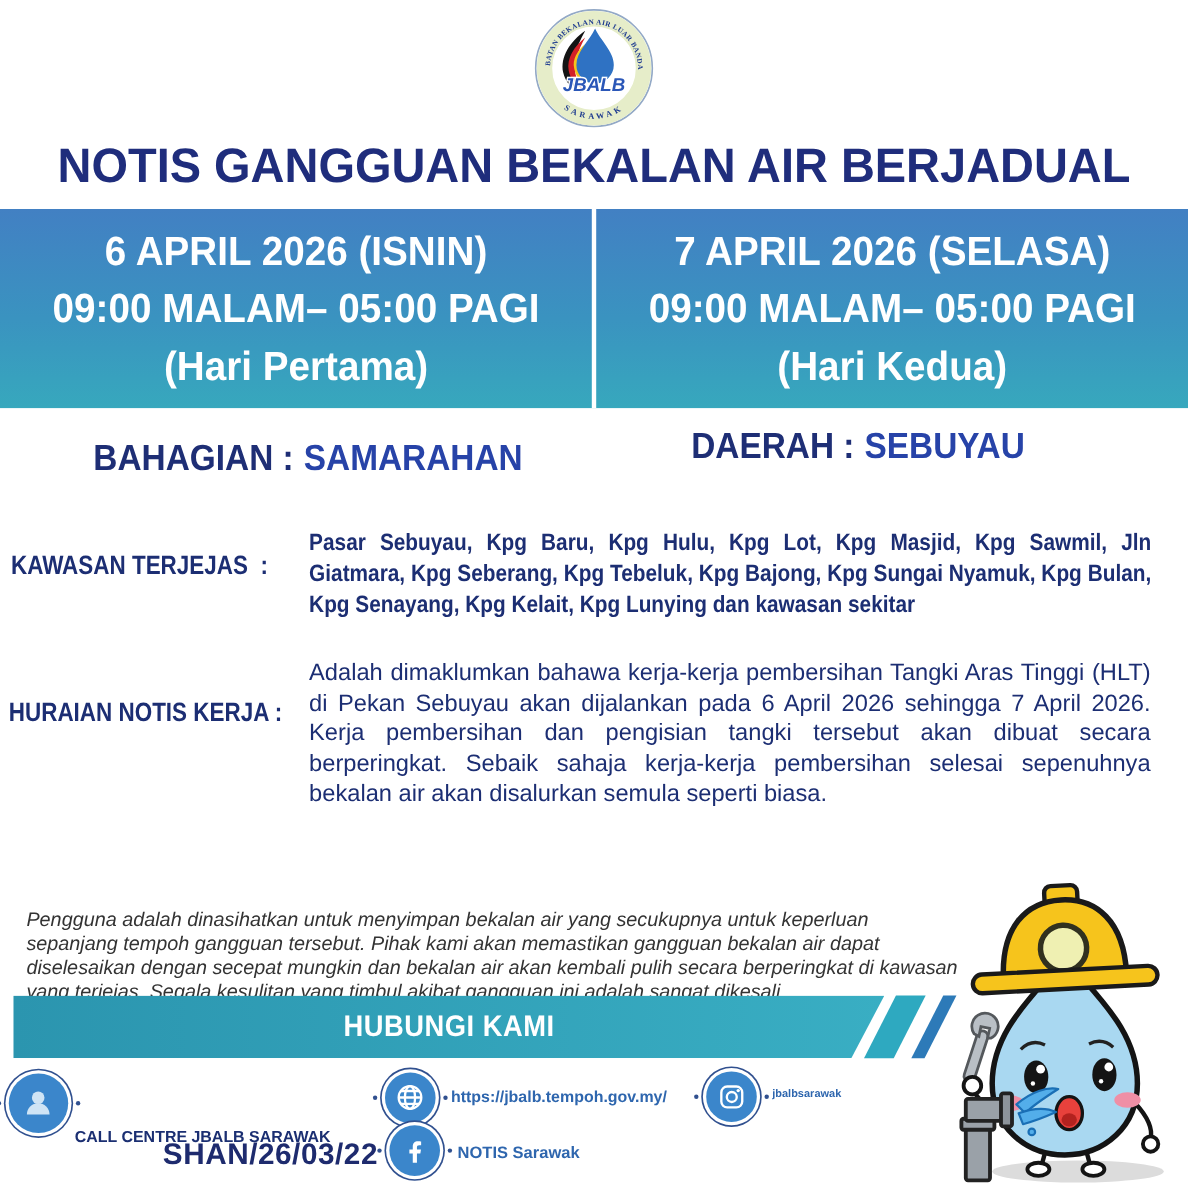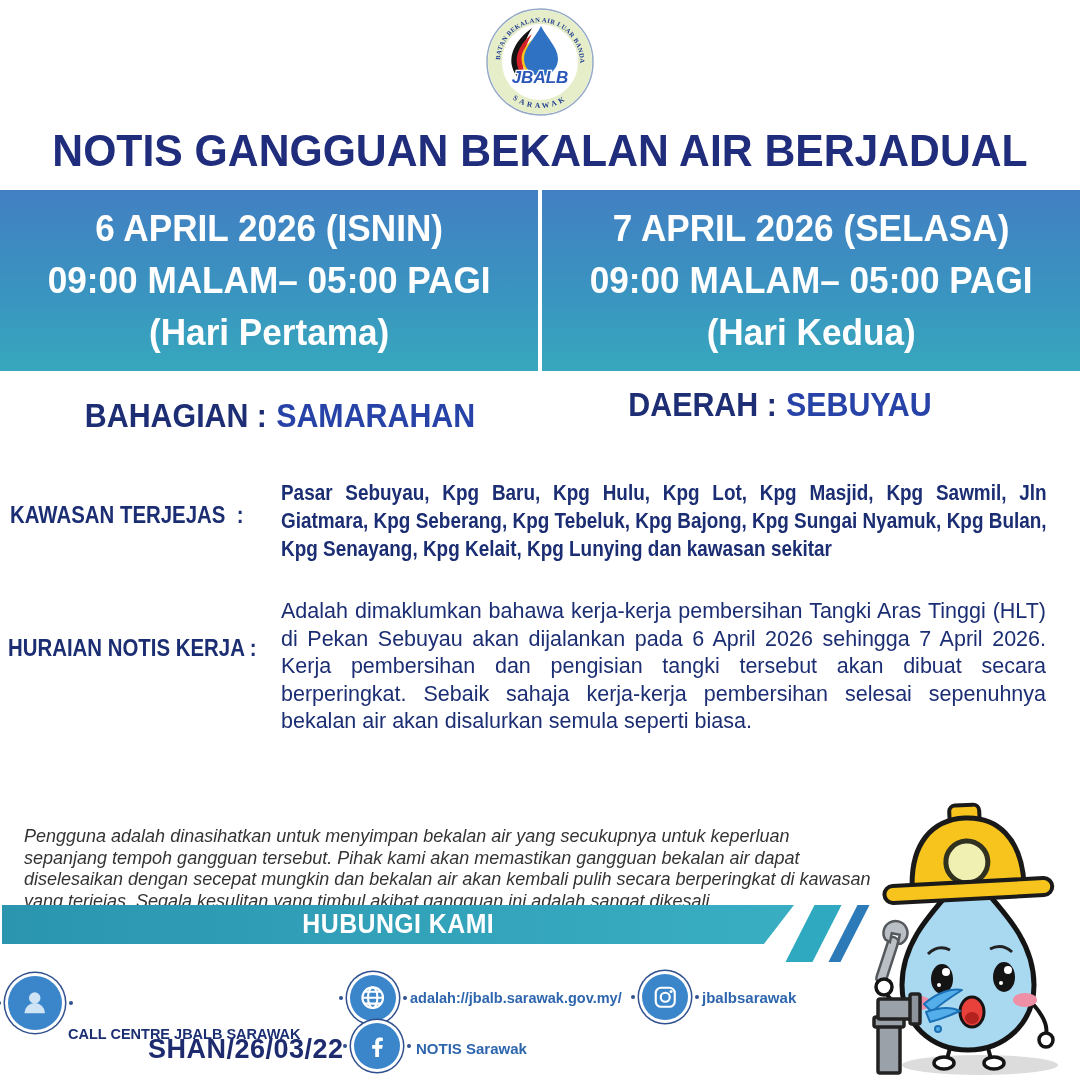--- a/index.html
+++ b/index.html
@@ -36,21 +36,21 @@
   .label-huraian{left:8px;top:634px;}
   .section-content{position:absolute;margin:0;color:#1c2e73;font-size:21.5px;line-height:28px;
     text-align:justify;text-align-last:left;}
   .content-kawasan{left:281px;top:479px;width:870px;font-weight:bold;
     transform:scaleX(.88);transform-origin:left top;}
   .content-huraian{left:281px;top:598px;width:765px;line-height:27.5px;}
   
   .disclaimer{position:absolute;left:8px;top:810px;width:848px;margin:16px;font-style:italic;
     font-size:18px;line-height:21.5px;color:#333333;}
   
-  .hubungi-bar{position:absolute;top:905px;left:2px;width:792px;height:39px;
+  .hubungi-bar{position:absolute;top:905px;left:12px;width:792px;height:57px;
     background:linear-gradient(90deg,#2b95af 0%,#39aec3 100%);
     clip-path:polygon(0 0,100% 0,96.2% 100%,0 100%);
     display:flex;align-items:center;justify-content:center;}
   .hubungi-bar span{color:#ffffff;font-weight:bold;font-size:27px;letter-spacing:.5px;
     transform:scaleX(.92);}
   .stripe{position:absolute;top:905px;height:57px;transform:skewX(-27deg);}
   .stripe-1{left:800px;width:27px;background:#2ea9c0;}
   .stripe-2{left:843px;width:12px;background:#2d7ab8;}
   
   .badge{position:absolute;border-radius:50%;background:#3b86cb;
@@ -63,21 +63,21 @@
   .badge-person{left:8px;top:976px;width:54px;height:54px;}
   .badge-globe{left:350px;top:975px;width:46px;height:46px;}
   .badge-facebook{left:354px;top:1023px;width:46px;height:46px;}
   .badge-instagram{left:642px;top:974px;width:46px;height:46px;}
   .contact-lines{position:absolute;left:68px;top:971px;margin:0;font-weight:bold;
     font-size:14.5px;line-height:25.5px;color:#1b2f72;white-space:pre;}
   .contact-lines p{margin:0;text-align:right;}
   .link-text{position:absolute;margin:0;font-weight:bold;font-size:13.5px;color:#2e66ae;white-space:nowrap;}
   .link-website{left:410px;top:990px;font-size:14.5px;}
   .link-facebook{left:416px;top:1040px;font-size:15px;}
-  .link-instagram{left:702px;top:989px;font-size:15px;}
+  .link-instagram{left:702px;top:989px;font-size:10px;}
   .ref-code{position:absolute;left:148px;top:1034px;margin:0;font-size:27px;font-weight:bold;
     color:#1e2b6e;letter-spacing:.5px;white-space:nowrap;}
   
   .mascot{position:absolute;left:852px;top:778px;width:228px;height:302px;}
 </style>
 </head>
 <body>
 
 <div class="poster">
 
@@ -150,21 +150,21 @@
 
   <div class="badge badge-globe">
     <svg viewBox="0 0 24 24" width="64%" height="64%">
       <g stroke="#ffffff" stroke-width="1.7" fill="none">
         <circle cx="12" cy="12" r="8.4"></circle>
         <ellipse cx="12" cy="12" rx="3.8" ry="8.4"></ellipse>
         <path d="M3.6,12 h16.8 M5.2,7.2 h13.6 M5.2,16.8 h13.6"></path>
       </g>
     </svg>
   </div>
-  <p class="link-text link-website">adalah://jbalb.sarawak.gov.my/</p>
+  <p class="link-text link-website">https://jbalb.tempoh.gov.my/</p>
 
   <div class="badge badge-facebook">
     <svg viewBox="0 0 24 24" width="62%" height="62%">
       <path d="M13.5,21 v-7 h2.6 l0.5,-3 h-3.1 v-1.8 c0,-0.9 0.4,-1.6 1.7,-1.6 h1.5 V4.9 C16.2,4.8 15.2,4.7 14.2,4.7 c-2.3,0 -3.9,1.4 -3.9,4 v2.3 H7.7 v3 h2.6 v7 Z" fill="#ffffff"></path>
     </svg>
   </div>
   <p class="link-text link-facebook">NOTIS Sarawak</p>
 
   <div class="badge badge-instagram">
     <svg viewBox="0 0 24 24" width="62%" height="62%">

